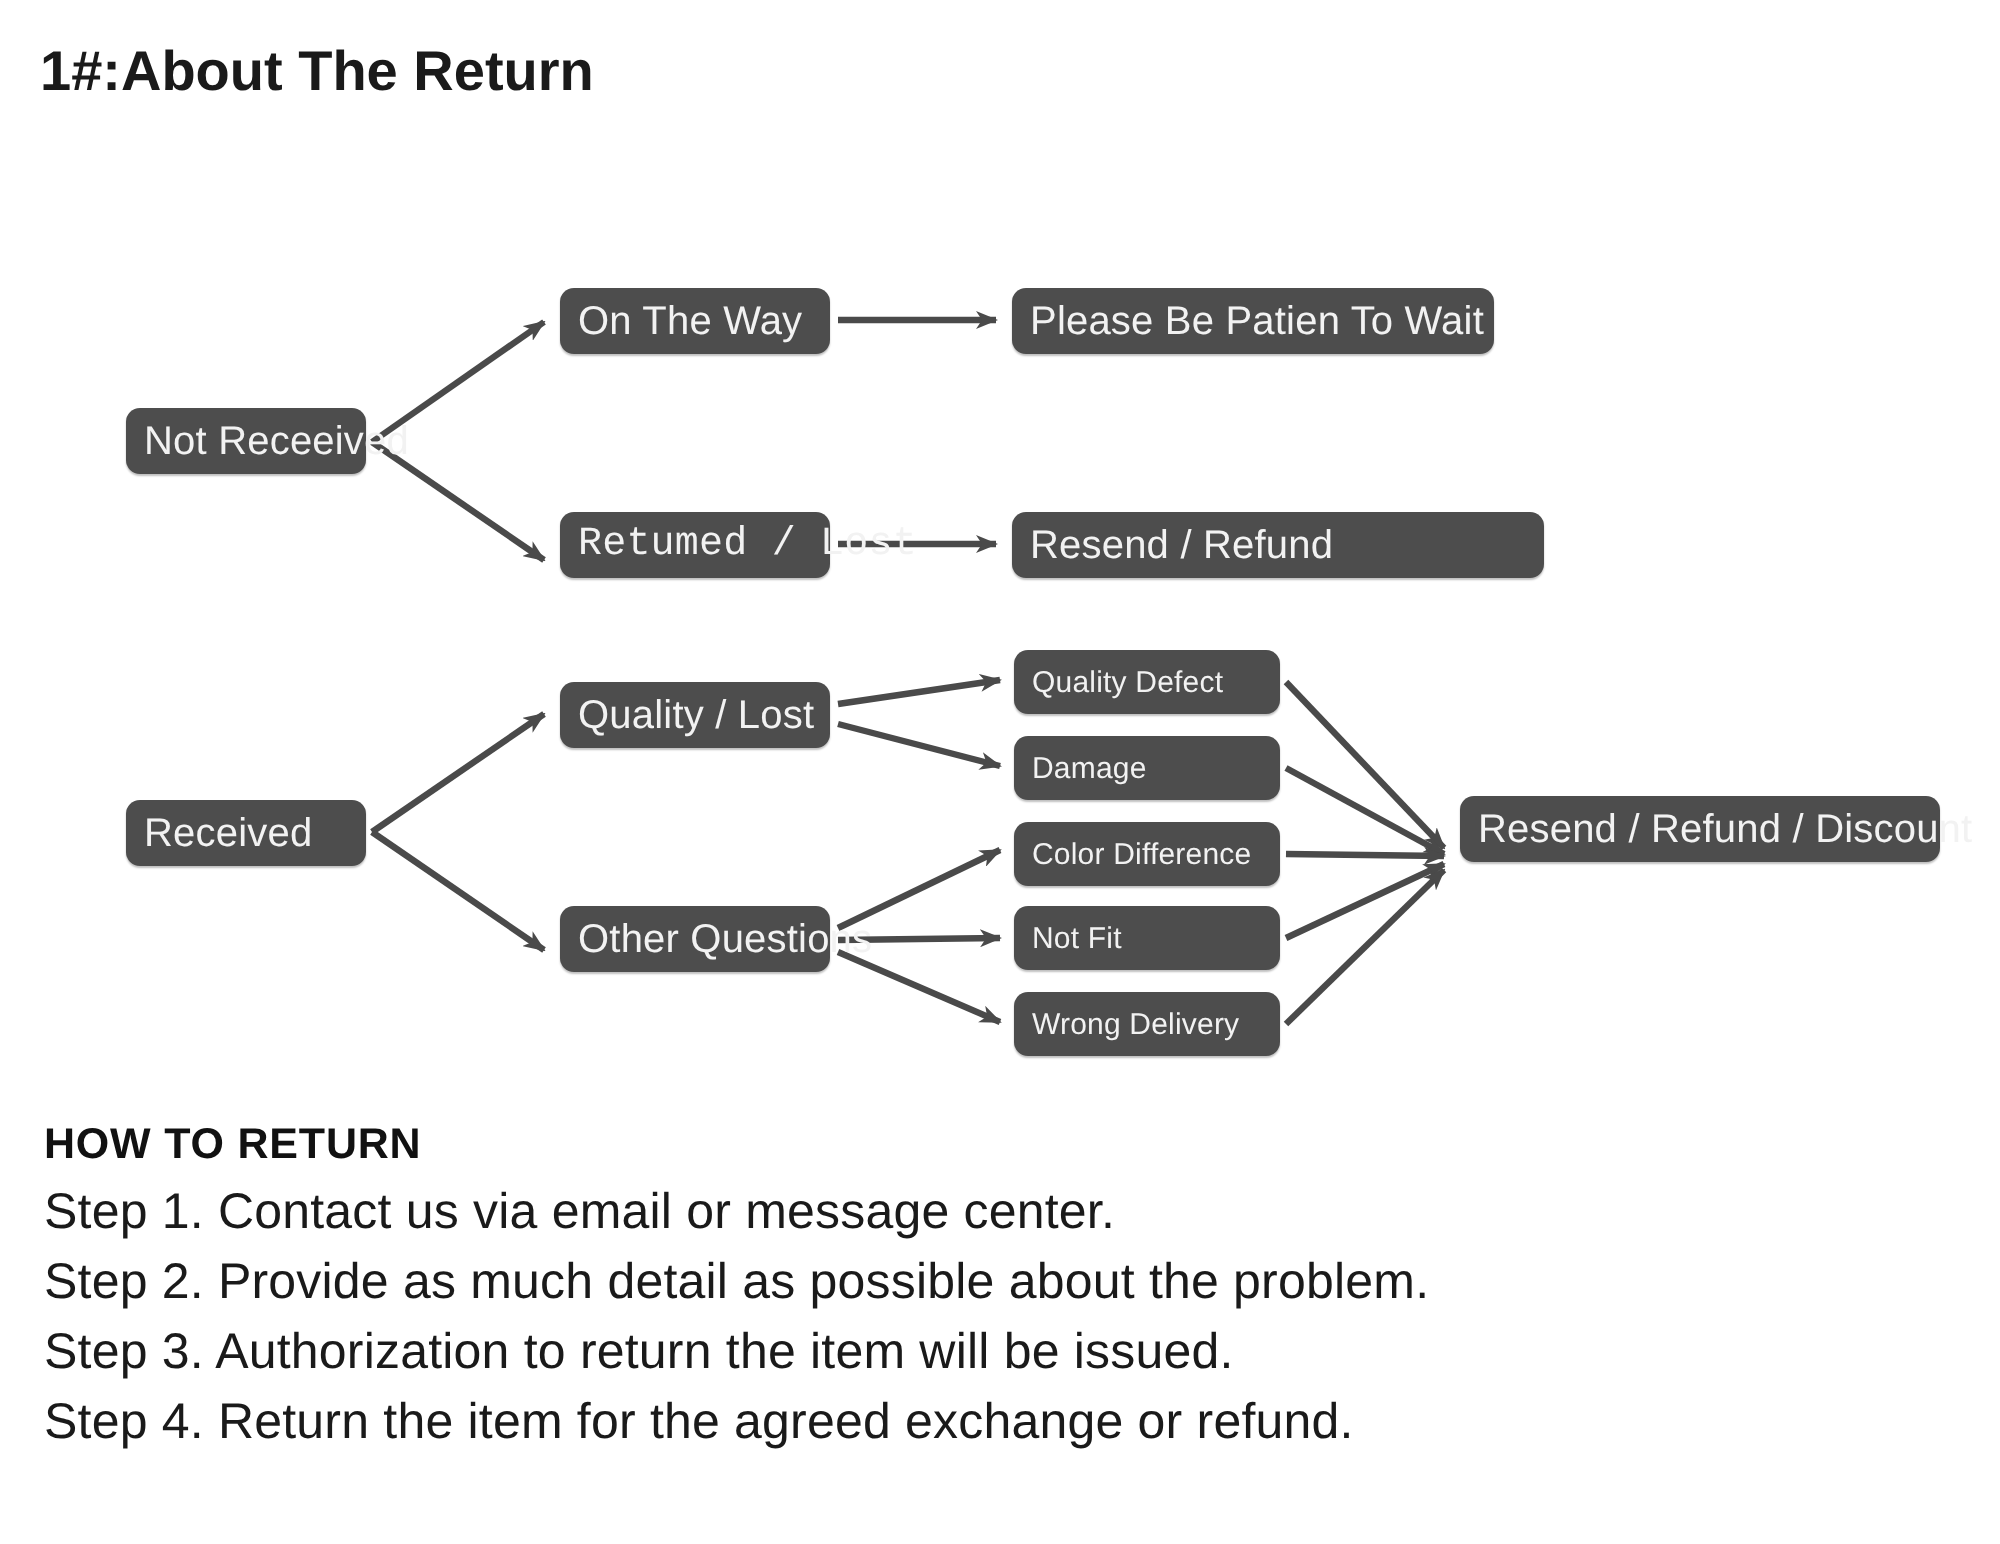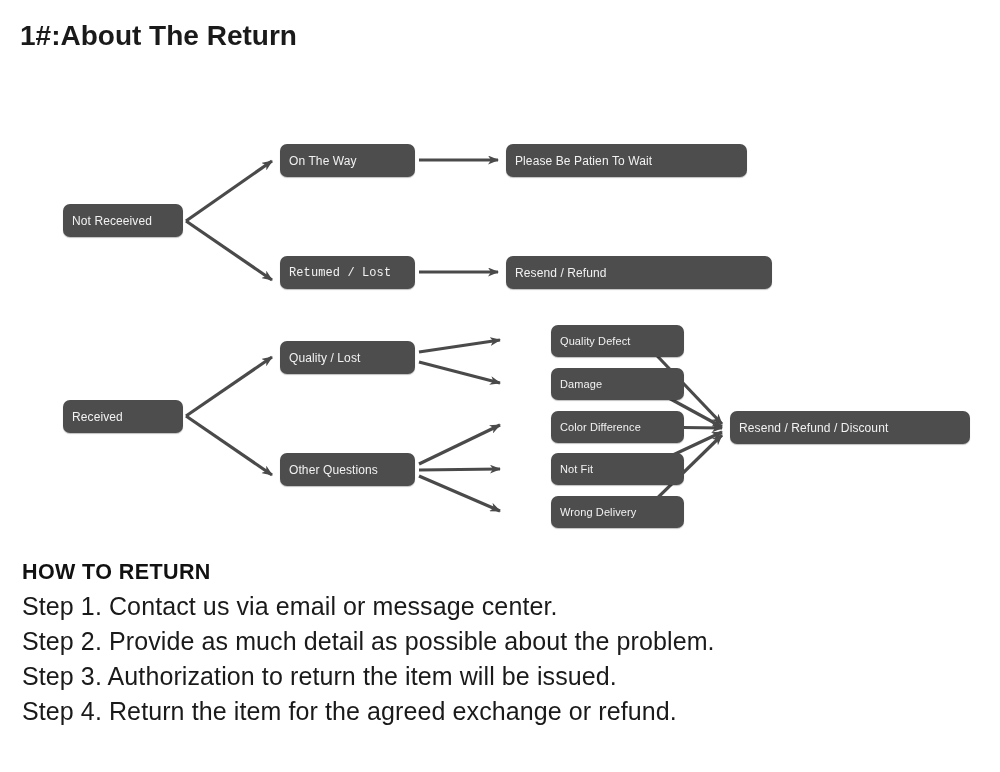--- a/index.html
+++ b/index.html
@@ -17,30 +17,30 @@
     position:absolute;left:0;top:100px;width:1000px;height:450px;
   }
   #arrow-layer{
     position:absolute;left:0;top:0;width:1000px;height:450px;
   }
   .node{
     position:absolute;
     background:#4d4d4d;
     border-radius:7px;
     color:#f2f2f2;
-    font-size:12px;
+    font-size:20px;
     line-height:1;
     display:flex;align-items:center;
     padding-left:9px;
     box-sizing:border-box;
     box-shadow:0 1px 1px rgba(0,0,0,0.25);
     white-space:nowrap;
     letter-spacing:0.1px;
   }
-  .node.mid{font-size:11px;margin-left:44px;}
+  .node.mid{font-size:15px;}
   #howto{
     position:absolute;left:22px;top:560px;width:960px;
   }
   #howto-heading{
     font-size:21.5px;font-weight:bold;letter-spacing:0.4px;color:#111;
     margin:0 0 7px 0;
   }
   .step{
     font-size:25px;color:#1a1a1a;margin:0 0 6px 0;letter-spacing:0.1px;
     white-space:nowrap;
@@ -121,21 +121,21 @@
   <div class="node mid" style="left:507px;top:311px;width:133px;height:32px;">
     <span>Color Difference</span>
   </div>
   <div class="node mid" style="left:507px;top:353px;width:133px;height:32px;">
     <span>Not Fit</span>
   </div>
   <div class="node mid" style="left:507px;top:396px;width:133px;height:32px;">
     <span>Wrong Delivery</span>
   </div>
 
-  <div class="node" style="left:730px;top:311px;width:240px;height:33px;">
+  <div class="node" style="left:730px;top:298px;width:240px;height:33px;">
     <span>Resend / Refund / Discount</span>
   </div>
 
 </div>
 
 <div id="howto">
   <div id="howto-heading">HOW TO RETURN</div>
   <p class="step">Step 1. Contact us via email or message center.</p>
   <p class="step">Step 2. Provide as much detail as possible about the problem.</p>
   <p class="step">Step 3. Authorization to return the item will be issued.</p>

